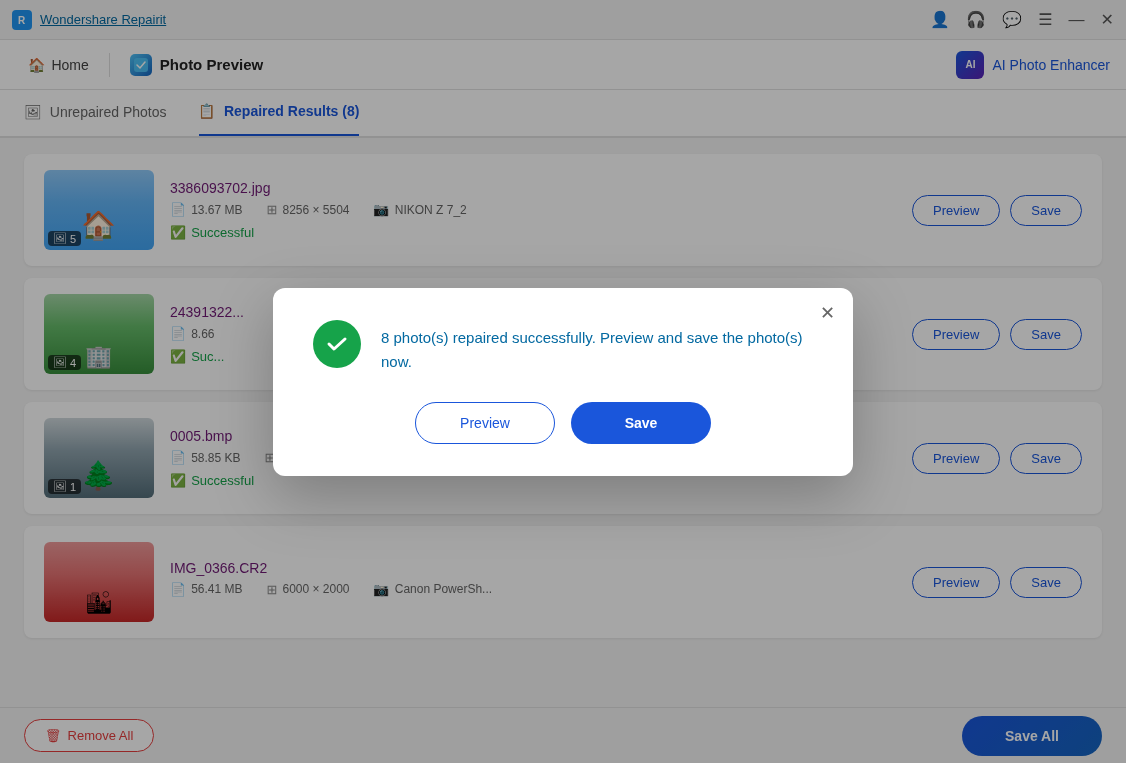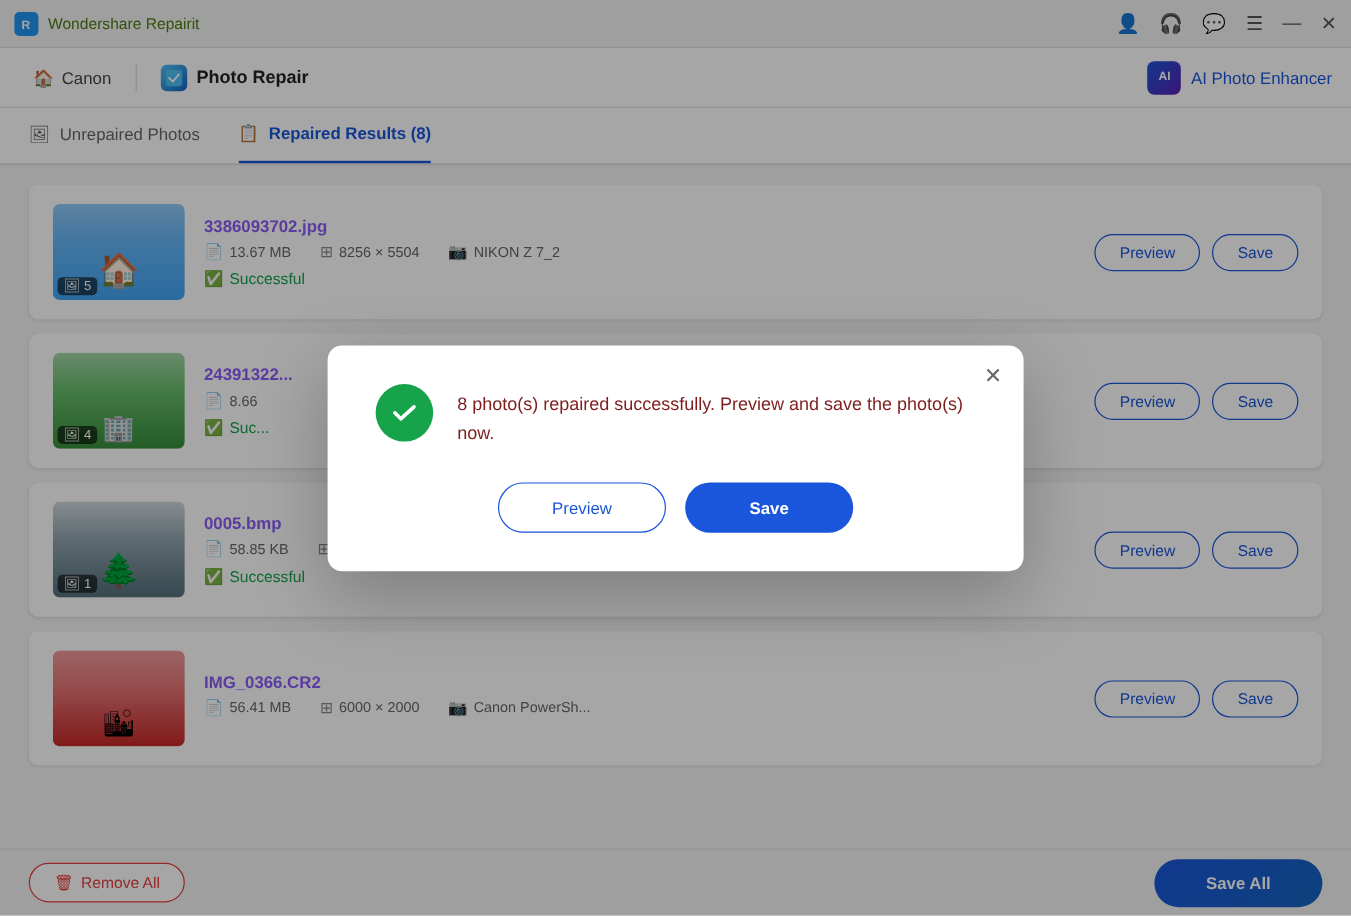--- a/index.html
+++ b/index.html
@@ -26,22 +26,23 @@
       width: 20px;
       height: 20px;
       background: #2196F3;
       border-radius: 4px;
       margin-right: 8px;
       display: flex; align-items: center; justify-content: center;
       color: white; font-size: 11px; font-weight: bold;
     }
     .title-bar-text {
       font-size: 13px;
-      color: #4d7c0f;
+      color: #0369a1;
       flex: 1;
+      text-decoration: underline;
     }
     .title-bar-controls {
       display: flex;
       gap: 16px;
       align-items: center;
     }
     .title-bar-icon {
       font-size: 16px;
       color: #555;
       cursor: pointer;
@@ -184,22 +185,22 @@
       font-size: 11px;
       padding: 1px 5px;
       border-radius: 4px;
       display: flex; align-items: center; gap: 3px;
     }
     .photo-info {
       flex: 1;
     }
     .photo-name {
       font-size: 14px;
-      font-weight: 700;
-      color: #8b5cf6;
+      font-weight: 400;
+      color: #701a75;
       margin-bottom: 6px;
     }
     .photo-meta {
       display: flex;
       gap: 24px;
       margin-bottom: 8px;
     }
     .meta-item {
       display: flex;
       align-items: center;
@@ -318,21 +319,21 @@
       border-radius: 50%;
       display: flex;
       align-items: center;
       justify-content: center;
       flex-shrink: 0;
       color: white;
       font-size: 24px;
     }
     .modal-message {
       font-size: 15px;
-      color: #7f1d1d;
+      color: #0369a1;
       line-height: 1.6;
       padding-top: 6px;
     }
     .modal-actions {
       display: flex;
       gap: 16px;
       justify-content: center;
     }
     .modal-btn-preview {
       border: 1.5px solid #1a56db;
@@ -385,37 +386,37 @@
     <span class="title-bar-icon">💬</span>
     <span class="title-bar-icon">☰</span>
     <span class="title-bar-icon">—</span>
     <span class="title-bar-close">✕</span>
   </div>
 </div>
 
 <div class="nav-bar">
   <div class="nav-home">
     <span>🏠</span>
-    <span>Canon</span>
+    <span>Home</span>
   </div>
   <div class="nav-separator"></div>
   <div class="nav-photo-repair">
     <div class="nav-photo-repair-icon">
       <svg width="14" height="14" viewBox="0 0 14 14" fill="none">
         <rect width="14" height="14" rx="3" fill="url(#pr-grad)"></rect>
         <defs>
             <linearGradient id="pr-grad" x1="0" y1="0" x2="14" y2="14">
               <stop offset="0%" stop-color="#4fc3f7"></stop>
               <stop offset="100%" stop-color="#1565c0"></stop>
             </linearGradient>
           </defs>
         <path d="M3 7 L6 10 L11 4" stroke="white" stroke-width="1.5" fill="none" stroke-linecap="round"></path>
       </svg>
     </div>
-    <span>Photo Repair</span>
+    <span>Photo Preview</span>
   </div>
   <div class="nav-right">
     <div class="ai-enhancer-btn">
       <div class="ai-icon">
         <span>AI</span>
       </div>
       <span>AI Photo Enhancer</span>
     </div>
   </div>
 </div>

